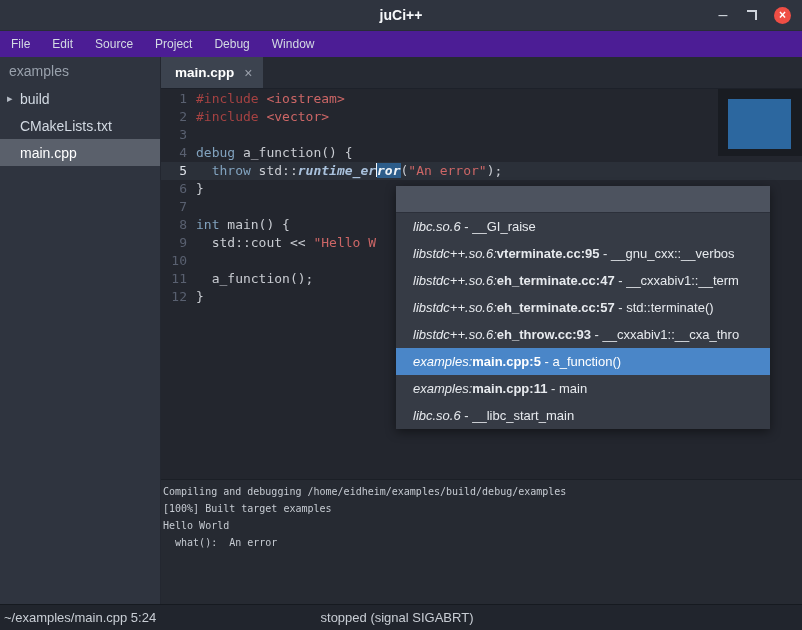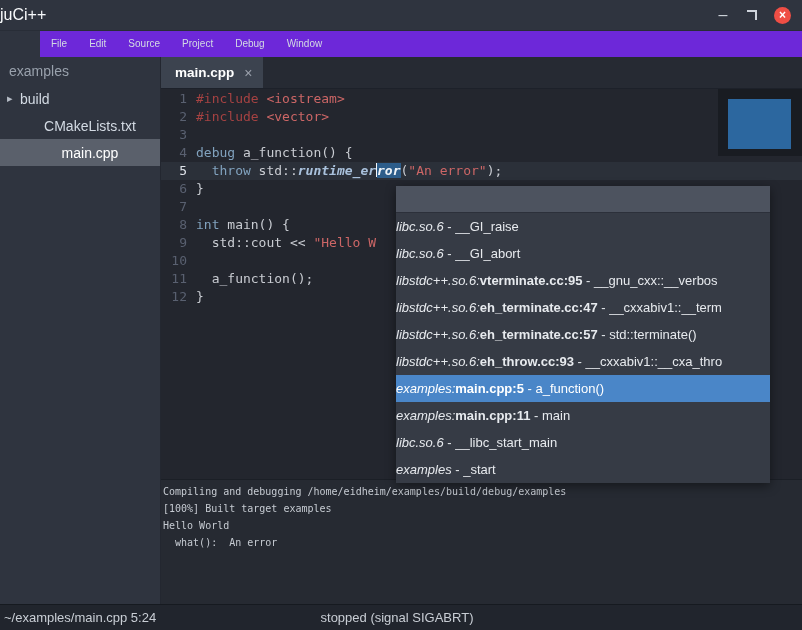--- a/index.html
+++ b/index.html
@@ -4,35 +4,35 @@
 <style>
   html,body{margin:0;padding:0;}
   body{
     width:802px;height:630px;position:relative;overflow:hidden;
     background:#2f343f;
     font-family:"Liberation Sans","DejaVu Sans",sans-serif;
     -webkit-font-smoothing:antialiased;
   }
   
   .titlebar{height:30px;position:relative;background:#2f343f;border-bottom:1px solid #282d37;}
-  .window-title{position:absolute;left:0;right:0;top:0;height:30px;line-height:30px;text-align:left;color:#f7f9fb;font-weight:normal;font-size:16px;}
+  .window-title{position:absolute;left:0;right:0;top:0;height:30px;line-height:30px;text-align:center;color:#f7f9fb;font-weight:bold;font-size:14px;}
   .win-controls{position:absolute;right:11px;top:0;height:30px;display:flex;align-items:center;gap:17px;z-index:2;}
   .btn-min{color:#cfd4dc;font-size:16px;width:14px;text-align:center;line-height:26px;}
   .btn-max{width:8px;height:8px;border-top:2px solid #cfd4dc;border-right:2px solid #cfd4dc;}
   .btn-close{width:17px;height:17px;border-radius:50%;background:#ef4e45;color:#fff;font-size:12px;line-height:17px;text-align:center;font-weight:bold;}
   
-  .menubar{height:26px;display:flex;align-items:center;color:#d3dae3;font-size:10px;background:#6d28d9;margin-left:40px;}
+  .menubar{height:26px;display:flex;align-items:center;color:#d3dae3;font-size:12px;background:#4c1d95;}
   .menu-item{padding:0 11px;height:26px;line-height:26px;}
   
   .main{position:absolute;top:57px;left:0;right:0;bottom:25px;display:flex;}
   .sidebar{width:160px;background:#2f343f;border-right:1px solid #232730;display:flex;flex-direction:column;flex:none;}
   .sidebar-header{height:28px;line-height:28px;padding-left:9px;color:#99a1ac;font-size:14px;}
   .tree-item{height:27px;display:flex;align-items:center;color:#d3dae3;font-size:14px;}
   .tree-arrow{width:13px;margin-left:7px;color:#b6bcc6;font-size:11px;flex:none;}
-  .tree-item.no-arrow{padding-left:20px;justify-content:center;}
+  .tree-item.no-arrow{padding-left:20px;}
   .tree-item.selected{background:#5a606b;color:#ffffff;}
   .right{flex:1;display:flex;flex-direction:column;min-width:0;}
   
   .tabbar{height:31px;background:#262a33;display:flex;align-items:stretch;border-bottom:1px solid #1d212a;flex:none;}
   .tab{display:flex;align-items:center;gap:10px;padding:0 11px 0 14px;background:#3c434f;color:#fff;font-weight:bold;font-size:13.5px;}
   .tab-close{color:#9ba1ac;font-weight:normal;font-size:14px;}
   
   .editor{flex:1;background:#23262e;font-family:"DejaVu Sans Mono","Liberation Mono",monospace;font-size:13px;position:relative;overflow:hidden;padding-top:1px;}
   .code-line{height:18px;line-height:18px;display:flex;white-space:pre;color:#c9ccd2;}
   .code-line.current{background:#2b3039;}
@@ -45,21 +45,21 @@
   .tok.str{color:#cc6666;}
   .tok.def{color:#c9ccd2;}
   .tok.type{color:#a9c1dc;font-weight:bold;font-style:italic;}
   .tok.sel{background:#2d5d8a;color:#eef3f8;}
   .cursor{display:inline-block;width:0;height:14px;border-left:1px solid #f4f6f8;vertical-align:-2px;}
   .tooltip-box{position:absolute;top:0;right:0;width:84px;height:67px;background:#191c22;}
   .tooltip-blue{position:absolute;left:10px;top:10px;width:63px;height:50px;background:#2c679f;}
   
   .popup{position:absolute;left:396px;top:186px;width:374px;background:#363b45;box-shadow:0 3px 10px rgba(0,0,0,.45);z-index:6;font-size:13px;color:#e7eaee;}
   .popup-filter{height:26px;background:#4d535f;border-bottom:1px solid #2c303a;}
-  .popup-item{height:27px;line-height:27px;padding:0 0;white-space:nowrap;overflow:hidden;}
+  .popup-item{height:27px;line-height:27px;padding:0 17px;white-space:nowrap;overflow:hidden;}
   .popup-item.selected{background:#4a86c8;color:#ffffff;}
   .frame-lib{font-style:italic;}
   .frame-file{font-weight:bold;}
   
   .output{height:122px;flex:none;background:#262a32;border-top:1px solid #1b1f26;font-family:"DejaVu Sans Mono","Liberation Mono",monospace;font-size:10px;color:#c6cbd2;padding:3px 0 0 2px;overflow:hidden;}
   .out-line{height:17px;line-height:17px;white-space:pre;}
   
   .statusbar{position:absolute;left:0;right:0;bottom:0;height:25px;background:#21252d;border-top:1px solid #161a20;display:flex;align-items:center;font-size:13px;color:#c9ced5;}
   .status-left{padding-left:4px;z-index:1;}
   .status-center{position:absolute;left:0;right:8px;text-align:center;}
@@ -135,28 +135,26 @@
           <div class="out-line">  what():  An error</div>
         </div>
     </div>
   </div>
 </div>
 
 <div class="popup">
   <div class="popup-filter"></div>
   <div>
       <div class="popup-item"><span class="frame-lib">libc.so.6</span><span class="frame-fn"> - __GI_raise</span></div>
-      <div class="popup-item"><span class="frame-lib">libc.so.6</span><span class="frame-fn"> - __GI_abort</span></div>
       <div class="popup-item"><span class="frame-lib">libstdc++.so.6:</span><span class="frame-file">vterminate.cc:95</span><span class="frame-fn"> - __gnu_cxx::__verbos</span></div>
       <div class="popup-item"><span class="frame-lib">libstdc++.so.6:</span><span class="frame-file">eh_terminate.cc:47</span><span class="frame-fn"> - __cxxabiv1::__term</span></div>
       <div class="popup-item"><span class="frame-lib">libstdc++.so.6:</span><span class="frame-file">eh_terminate.cc:57</span><span class="frame-fn"> - std::terminate()</span></div>
       <div class="popup-item"><span class="frame-lib">libstdc++.so.6:</span><span class="frame-file">eh_throw.cc:93</span><span class="frame-fn"> - __cxxabiv1::__cxa_thro</span></div>
       <div class="popup-item selected"><span class="frame-lib">examples:</span><span class="frame-file">main.cpp:5</span><span class="frame-fn"> - a_function()</span></div>
       <div class="popup-item"><span class="frame-lib">examples:</span><span class="frame-file">main.cpp:11</span><span class="frame-fn"> - main</span></div>
       <div class="popup-item"><span class="frame-lib">libc.so.6</span><span class="frame-fn"> - __libc_start_main</span></div>
-      <div class="popup-item"><span class="frame-lib">examples</span><span class="frame-fn"> - _start</span></div>
     </div>
 </div>
 
 <div class="statusbar">
   <div class="status-center">stopped (signal SIGABRT)</div>
   <div class="status-left">~/examples/main.cpp 5:24</div>
 </div>
 
 </body></html>

